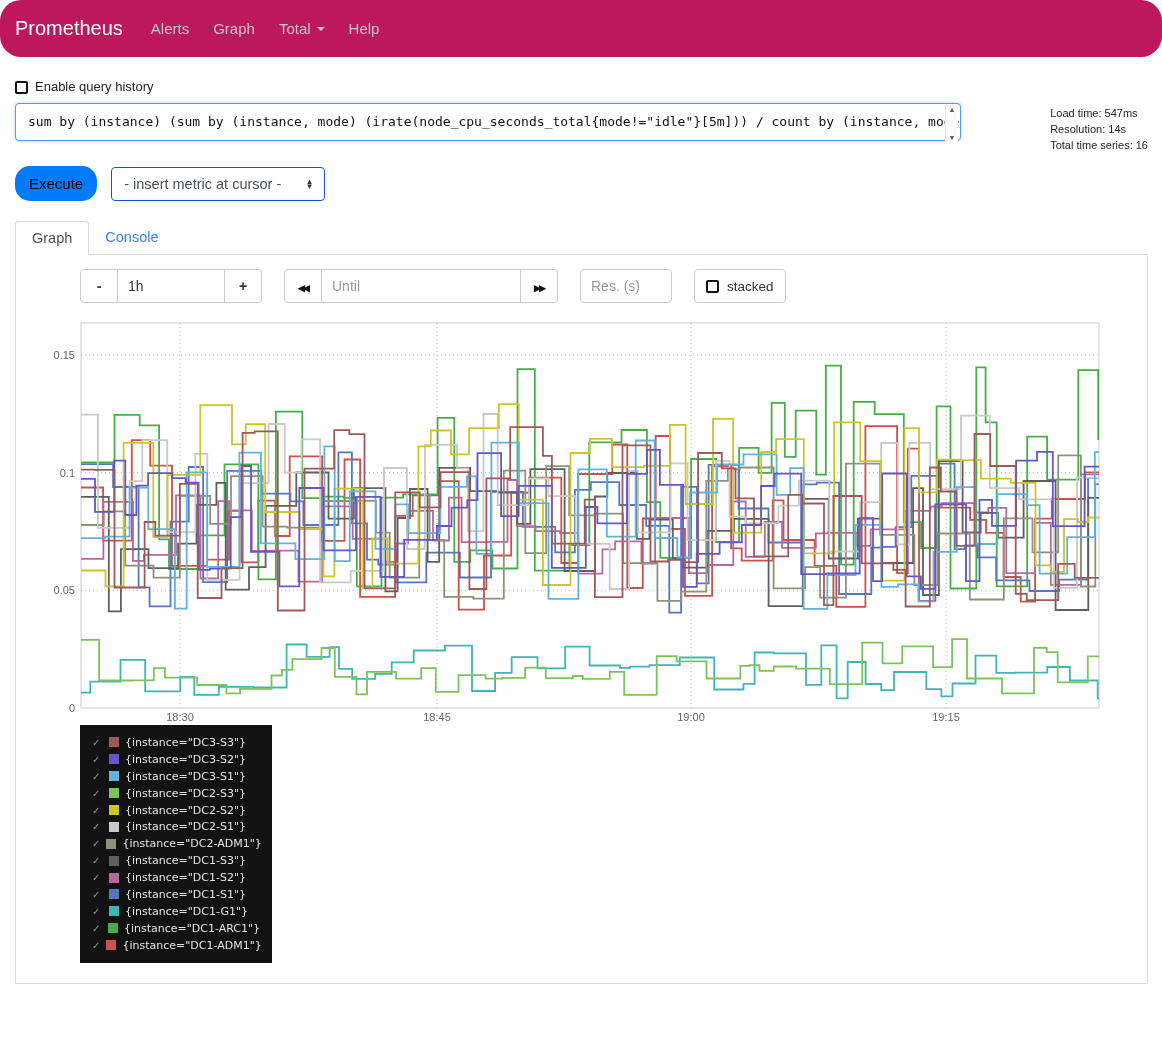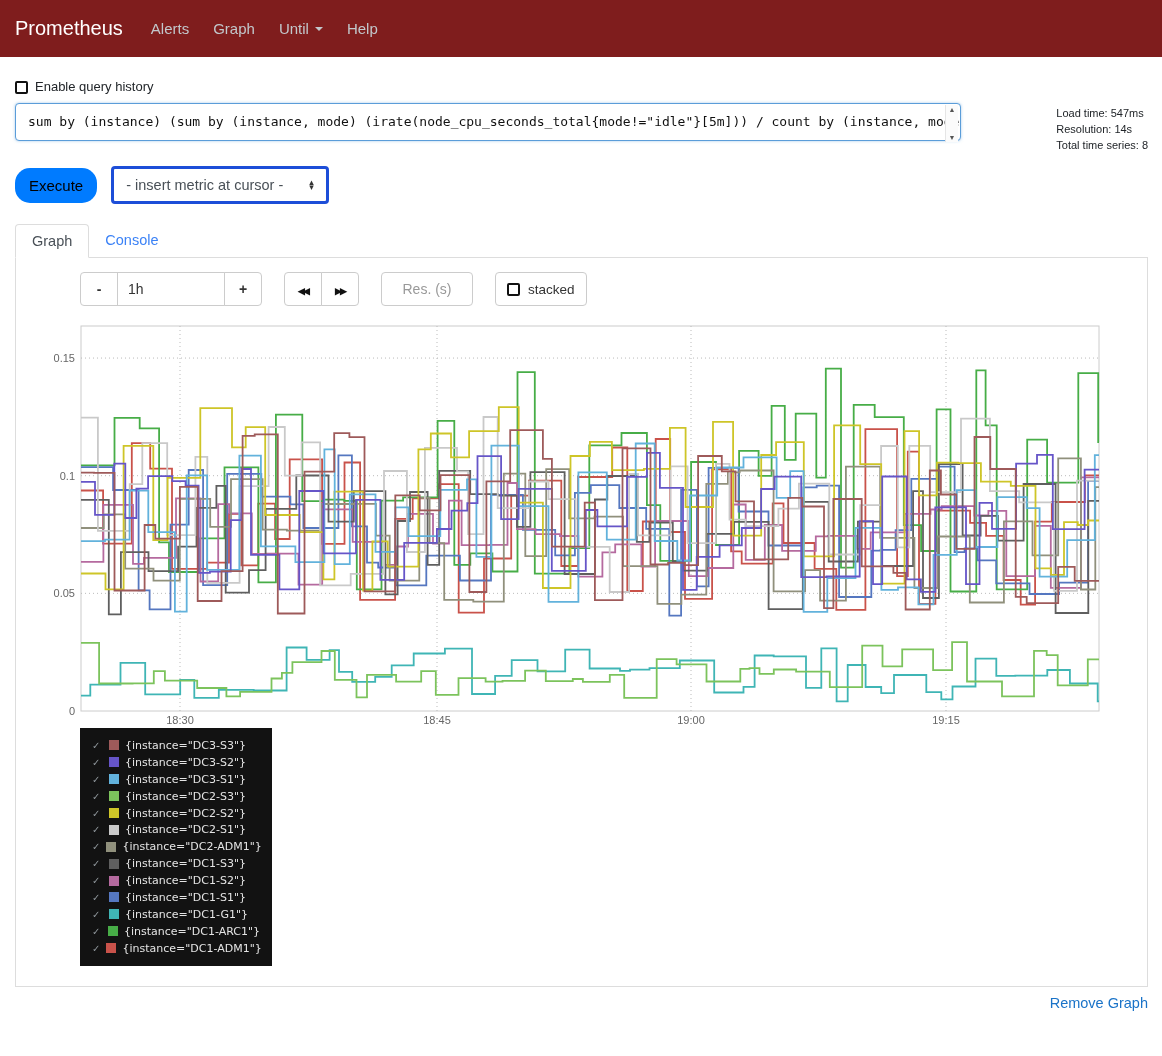--- a/index.html
+++ b/index.html
@@ -1,20 +1,20 @@
 <!DOCTYPE html>
 <html><head>
 <meta charset="utf-8">
 <style>
   * { box-sizing: border-box; margin: 0; padding: 0; }
   html, body { width: 1162px; height: 1056px; overflow: hidden; background: #fff;
     font-family: "Liberation Sans", sans-serif; color: #212529; }
 
   
-  .navbar { height: 57px; background: #7f1d1d; display: flex; align-items: center; padding: 0 15px; }
+  .navbar { height: 57px; background: #be185d; display: flex; align-items: center; padding: 0 15px; border-radius: 21px; }
   .brand { color: #fff; font-size: 20px; margin-right: 28px; cursor: pointer; }
   .nav-item { color: #c2c7cb; font-size: 15px; margin-right: 24px; text-decoration: none; cursor: pointer; display: inline-flex; align-items: center; }
   .caret { display: inline-block; width: 0; height: 0; margin-left: 6px;
     border-left: 4px solid transparent; border-right: 4px solid transparent; border-top: 4px solid #c2c7cb; }
 
   .content { padding: 0 14px 0 15px; }
 
   
   .history-row { margin-top: 22px; display: flex; align-items: flex-end; gap: 7px; font-size: 13px; }
   .cb { width: 13px; height: 13px; border: 2px solid #111; border-radius: 2px; background: #fff; display: inline-block; flex: 0 0 auto; }
@@ -27,42 +27,42 @@
     font-size: 13px; padding: 10px 24px 0 12px; resize: none; overflow: hidden; white-space: pre; outline: none; color: #111; }
   .query-scroll { position: absolute; top: 2px; right: 3px; bottom: 3px; width: 13px;
     display: flex; flex-direction: column; justify-content: space-between; align-items: center;
     font-size: 7px; color: #555; background: #fbfbfb; border-left: 1px solid #e5e5e5; padding: 1px 0; }
   .stats { margin-left: auto; font-size: 11px; line-height: 16px; padding-top: 2px; text-align: left; }
 
   
   .exec-row { margin-top: 13px; display: flex; align-items: center; gap: 14px; }
   .btn-primary { background: #007bff; color: #000000; border: none; border-radius: 15px;
     font-size: 15px; padding: 9px 14px; cursor: pointer; font-family: inherit; }
-  .metric-select { display: flex; align-items: center; gap: 26px; border: 3px solid #1d4ed8; border-radius: 4px;
+  .metric-select { display: flex; align-items: center; gap: 26px; border: 1px solid #1d4ed8; border-radius: 4px;
     padding: 8px 12px; font-size: 14.5px; color: #495057; background: #fff; cursor: pointer; }
   .updown { display: flex; flex-direction: column; line-height: 5px; font-size: 9px; color: #333; }
 
   
   .tab-bar { margin-top: 20px; display: flex; border-bottom: 1px solid #ddd; }
   .tab { padding: 8px 16px; font-size: 14.5px; margin-bottom: -1px; cursor: pointer; }
   .tab.active { border: 1px solid #ddd; border-bottom: 1px solid #fff; border-radius: 4px 4px 0 0; color: #495057; background: #fff; }
   .tab.console { color: #3b82f6; }
 
   
   .panel { border: 1px solid #ddd; border-top: none; padding: 14px 15px 20px 15px; }
 
   .controls { display: flex; margin-left: 49px; gap: 22px; align-items: center; font-size: 14px; color: #333; }
   .ig { display: flex; }
   .ig > * { border: 1px solid #ccc; margin-left: -1px; height: 34px; background: #fff; font-family: inherit; font-size: 14px; color: #333; }
   .ig > *:first-child { margin-left: 0; border-radius: 4px 0 0 4px; }
   .ig > *:last-child { border-radius: 0 4px 4px 0; }
   .ig button { width: 38px; cursor: pointer; font-weight: bold; }
   .range-input { width: 108px; padding: 0 10px; outline: none; }
   .until-input { width: 200px; padding: 0 10px; outline: none; }
-  .res-input { width: 92px; height: 34px; border: 1px solid #ccc; border-radius: 4px; padding: 0 10px; font-size: 14px; font-family: inherit; outline: none; text-align: center; }
+  .res-input { width: 92px; height: 34px; border: 1px solid #ccc; border-radius: 4px; padding: 0 10px; font-size: 14px; font-family: inherit; outline: none; }
   input::placeholder { color: #999; }
   .arrow-glyph { font-size: 9px; letter-spacing: -2px; color: #111; }
   .stacked { display: flex; align-items: center; gap: 8px; border: 1px solid #ccc; border-radius: 4px;
     height: 34px; padding: 0 11px; font-size: 13.5px; background: #fff; cursor: pointer; }
 
   .chart-wrap { margin-top: 18px; }
   .chart-wrap svg { display: block; }
 
   
   .legend { margin-left: 49px; width: 192px; background: #121212; padding: 9px 12px; }
@@ -76,21 +76,21 @@
   .add-row { margin-top: 13px; }
 </style>
 </head>
 <body>
 
 <nav class="navbar">
   <span class="brand">Prometheus</span>
   <a class="nav-item">Alerts</a>
   <a class="nav-item">Graph</a>
   <a class="nav-item">
-    <span>Until</span>
+    <span>Total</span>
     <span class="caret"></span>
   </a>
   <a class="nav-item">Help</a>
 </nav>
 
 <div class="content">
 
   <div class="history-row">
     <span class="cb"></span>
     <span>Enable query history</span>
@@ -100,21 +100,21 @@
     <div class="query-wrap">
       <textarea class="query-input" spellcheck="false" style="">sum by (instance) (sum by (instance, mode) (irate(node_cpu_seconds_total{mode!="idle"}[5m])) / count by (instance, mode)</textarea>
       <div class="query-scroll">
         <span>▲</span>
         <span>▼</span>
       </div>
     </div>
     <div class="stats">
       <div>Load time: 547ms</div>
       <div>Resolution: 14s</div>
-      <div>Total time series: 8</div>
+      <div>Total time series: 16</div>
     </div>
   </div>
 
   <div class="exec-row">
     <button class="btn-primary">Execute</button>
     <div class="metric-select">
       <span>- insert metric at cursor -</span>
       <span class="updown">
           <span>▴</span>
           <span>▾</span>
@@ -130,20 +130,21 @@
   <div class="panel">
 
     <div class="controls">
       <div class="ig">
         <button>-</button>
         <input class="range-input" value="1h" style="">
         <button>+</button>
       </div>
       <div class="ig">
         <button><span class="arrow-glyph">◀◀</span></button>
+        <input class="until-input" placeholder="Until" style="">
         <button><span class="arrow-glyph">▶▶</span></button>
       </div>
       <input class="res-input" placeholder="Res. (s)" style="">
       <label class="stacked">
         <span class="cb"></span>
         <span>stacked</span>
       </label>
     </div>
 
     <div class="chart-wrap">
@@ -243,18 +244,15 @@
         </div>
         <div class="legend-row">
           <span class="legend-check">✓</span>
           <span class="legend-swatch" style="background: rgb(201, 82, 74);"></span>
           <span class="legend-label">{instance="DC1-ADM1"}</span>
         </div>
       </div>
 
   </div>
 
-  <div class="remove-row">
-    <a class="remove-link">Remove Graph</a>
-  </div>
 
 
 </div>
 
 </body></html>

